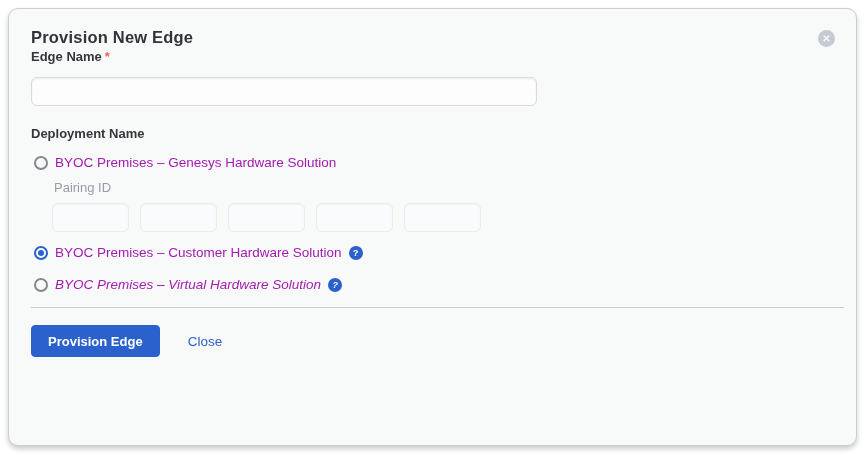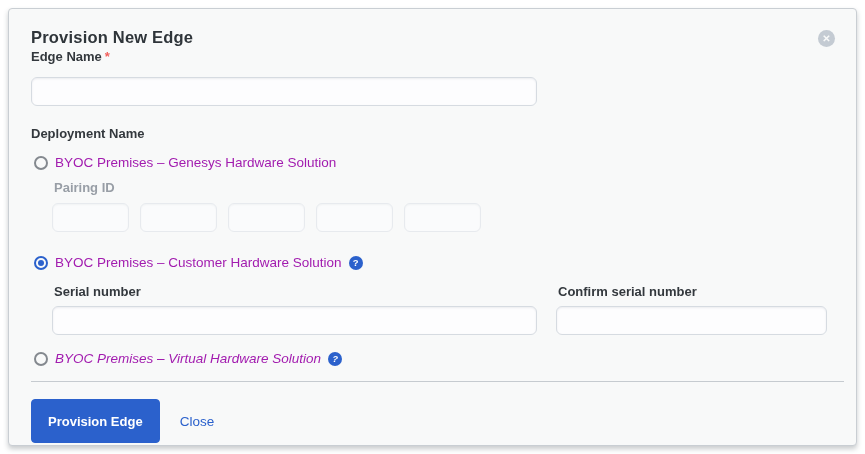--- a/index.html
+++ b/index.html
@@ -9,21 +9,21 @@
     background:#ffffff;
     font-family:"Liberation Sans", sans-serif;
     -webkit-font-smoothing:antialiased;
   }
   .modal {
     position:relative;
     margin:8px;
     width:849px; height:438px;
     background:#f8f9f9;
     border:1px solid #c9ced3;
-    border-radius:4px;
+    border-radius:10px;
     box-shadow:0 3px 5px rgba(40,50,60,0.25);
     padding:0 22px;
     overflow:hidden;
   }
   .dialog-title {
     margin:0; padding-top:19px;
     font-size:16.5px; font-weight:bold; line-height:19px;
     color:#2f353a; letter-spacing:0.2px;
   }
   .close-btn {
@@ -45,21 +45,21 @@
     background:#fdfdfe;
     box-shadow:inset 0 1px 2px rgba(27,43,60,0.08);
     outline:none; font-size:13px; color:#33383d;
     padding:0 8px;
     font-family:"Liberation Sans", sans-serif;
   }
   .edge-name-input { display:block; margin-top:13px; width:506px; }
   .deployment-label { margin-top:20px; }
   .radio-row { display:flex; align-items:center; margin-left:3px; height:17px; }
   .radio-row-1 { margin-top:13px; }
-  .radio-row-2 { margin-top:22px; }
+  .radio-row-2 { margin-top:12px; }
   .radio-row-3 { margin-top:15px;font-style:italic; }
   .radio {
     width:14px; height:14px; border-radius:50%;
     border:2px solid #84898f; background:transparent; flex:none;
     display:flex; align-items:center; justify-content:center;
     cursor:pointer;
   }
   .radio.selected { border-color:#2b61cc; }
   .radio.selected::after {
     content:""; width:6px; height:6px; border-radius:50%; background:#2b61cc;
@@ -68,21 +68,21 @@
   .help-icon {
     width:14px; height:14px; border-radius:50%; flex:none;
     background:#2b61cc; color:#ffffff;
     font-size:9.5px; font-weight:bold; line-height:1;
     display:flex; align-items:center; justify-content:center;
     margin-left:7px; cursor:pointer; user-select:none;
   }
   .pairing-section { margin-left:21px; }
   .pairing-label {
     margin-top:9px; padding-left:2px;
-    font-size:13px; font-weight:bold; line-height:15px; color:#989ea6;
+    font-size:13px; font-weight:normal; line-height:15px; color:#989ea6;
   }
   .pairing-row { display:flex; gap:11px; margin-top:8px; }
   .pairing-box {
     width:77px; height:29px;
     border:1px solid #e7eaee; border-radius:6px;
     background:#fafbfc;
     box-shadow:inset 0 1px 2px rgba(27,43,60,0.04);
     outline:none; padding:0 8px; font-size:13px; color:#33383d;
     font-family:"Liberation Sans", sans-serif;
   }
@@ -91,28 +91,28 @@
   .confirm-col { width:271px; }
   .serial-col .field-label, .confirm-col .field-label { padding-left:2px; }
   .serial-col .text-input { display:block; margin-top:7px; width:485px; }
   .confirm-col .text-input { display:block; margin-top:7px; width:271px; }
   .divider {
     border:none; border-top:1px solid #c6cbd0;
     margin:14px -10px 0 0; height:0;
   }
   .footer { display:flex; align-items:center; margin-top:17px; }
   .provision-btn {
-    height:44px; padding:0 16px;
+    height:32px; padding:0 16px;
     background:#2b61cc; border:1px solid #2b61cc; border-radius:4px;
     color:#ffffff; font-size:13px; font-weight:bold;
     font-family:"Liberation Sans", sans-serif;
     cursor:pointer;
   }
   .close-link {
-    margin-left:20px; color:#2b61cc; font-size:13.5px;
+    margin-left:28px; color:#2b61cc; font-size:13.5px;
     text-decoration:none; cursor:pointer;
   }
 </style>
 </head>
 <body>
 
 <div class="modal">
 
   <h1 class="dialog-title">Provision New Edge</h1>
 
@@ -139,30 +139,20 @@
       <input class="pairing-box" type="text" style="">
     </div>
   </div>
 
   <div class="radio-row radio-row-2">
     <span class="radio selected"></span>
     <span class="radio-label">BYOC Premises – Customer Hardware Solution</span>
     <span class="help-icon">?</span>
   </div>
 
-  <div class="serial-section">
-    <div class="serial-col">
-      <div class="field-label">Serial number</div>
-      <input class="text-input" type="text" placeholder="" style="">
-    </div>
-    <div class="confirm-col">
-      <div class="field-label">Confirm serial number</div>
-      <input class="text-input" type="text" placeholder="" style="">
-    </div>
-  </div>
 
   <div class="radio-row radio-row-3">
     <span class="radio"></span>
     <span class="radio-label">BYOC Premises – Virtual Hardware Solution</span>
     <span class="help-icon">?</span>
   </div>
 
   <hr class="divider">
 
   <div class="footer">

